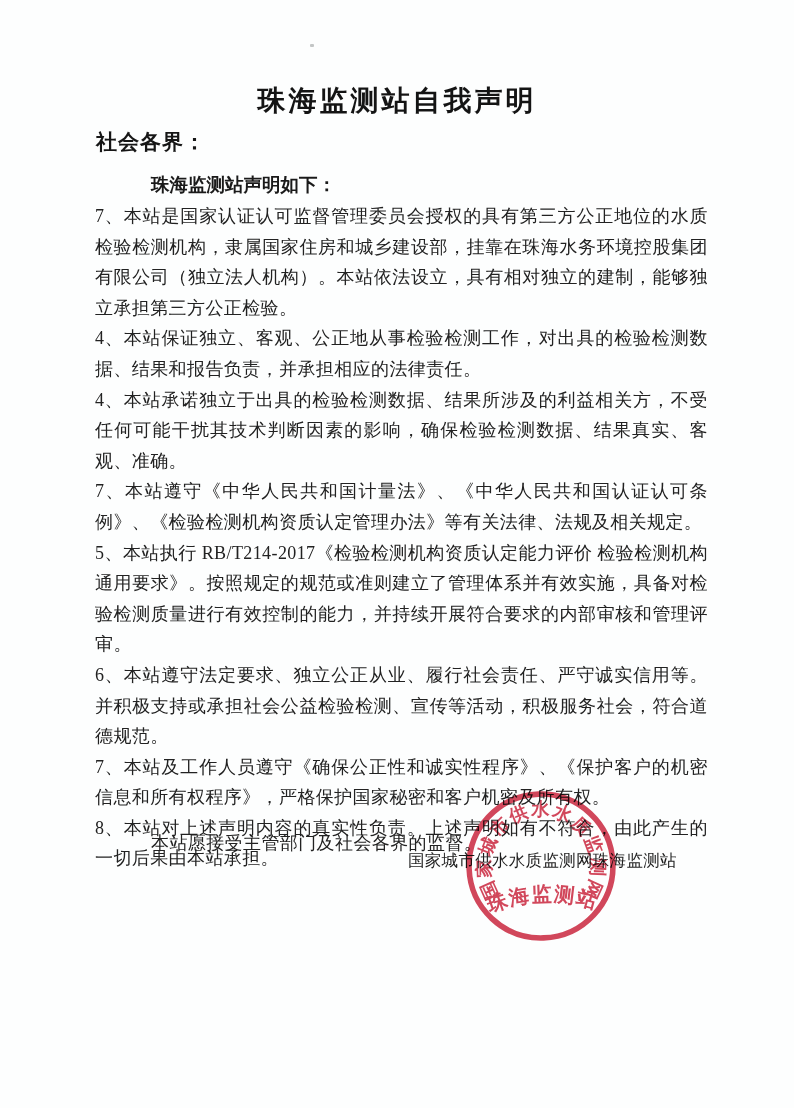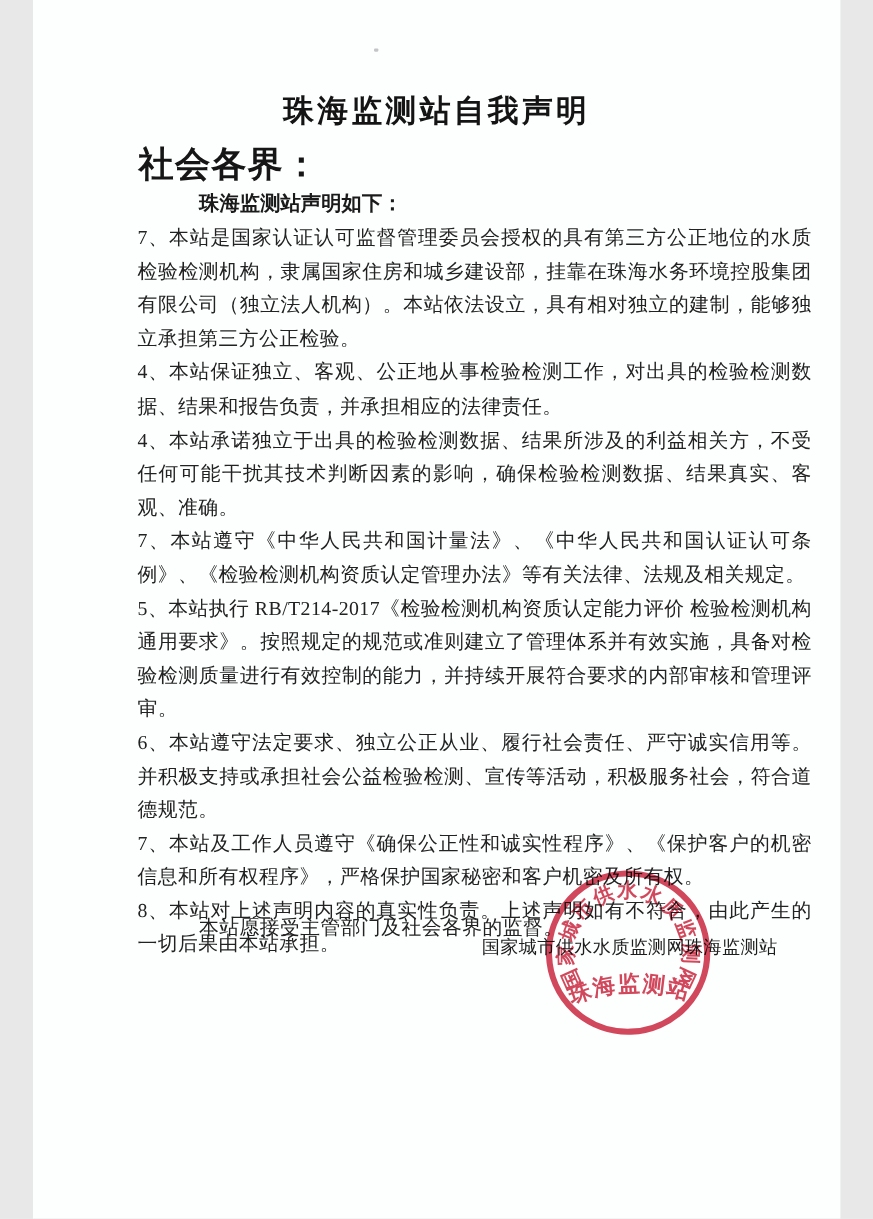--- a/index.html
+++ b/index.html
@@ -1,19 +1,19 @@
 <!DOCTYPE html>
 <html><head>
 <meta charset="utf-8">
 <style>
   * { margin: 0; padding: 0; box-sizing: border-box; }
   html, body { background: #e8e8e8; }
   .page {
     position: relative;
-    width: 734px;
+    width: 794px;
     height: 1108px;
     margin: 0 auto;
     background: #fdfefe;
     overflow: hidden;
     font-family: "Liberation Serif", serif;
     color: #1f1f1f;
   }
   .doc-title {
     position: absolute;
     top: 82px; left: 0; right: 0;
@@ -21,21 +21,21 @@
     font-family: "Liberation Sans", sans-serif;
     font-size: 28px;
     font-weight: 700;
     letter-spacing: 3px;
     color: #141414;
   }
   .salutation {
     position: absolute;
     top: 128px; left: 96px;
     font-family: "Liberation Sans", sans-serif;
-    font-size: 32px;
+    font-size: 21px;
     font-weight: 700;
     letter-spacing: 1px;
     color: #161616;
   }
   .intro-line {
     position: absolute;
     top: 172px; left: 104px;
     font-size: 18.5px;
     font-weight: 700;
     text-indent: 47px;

